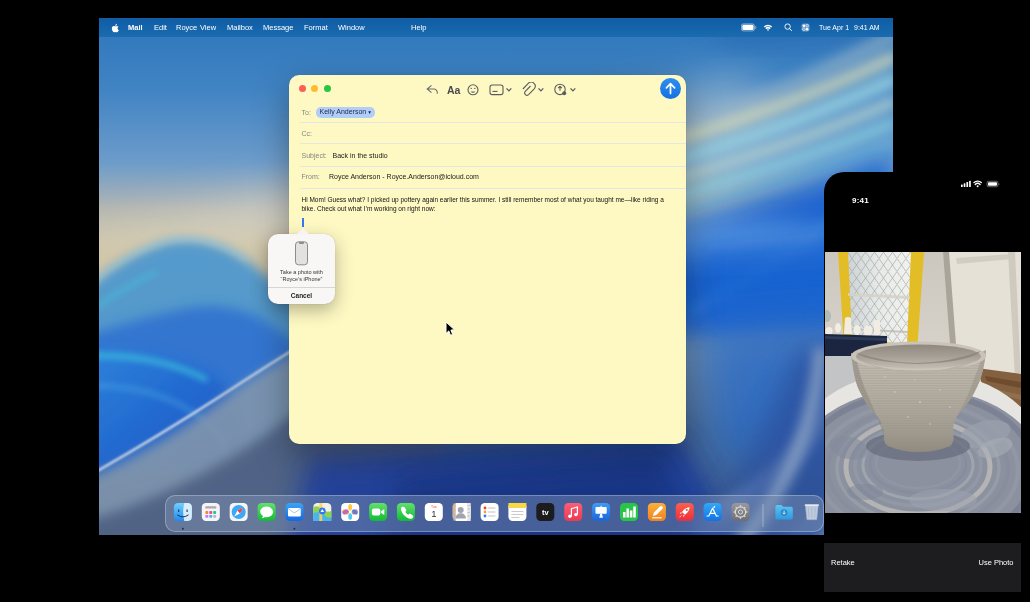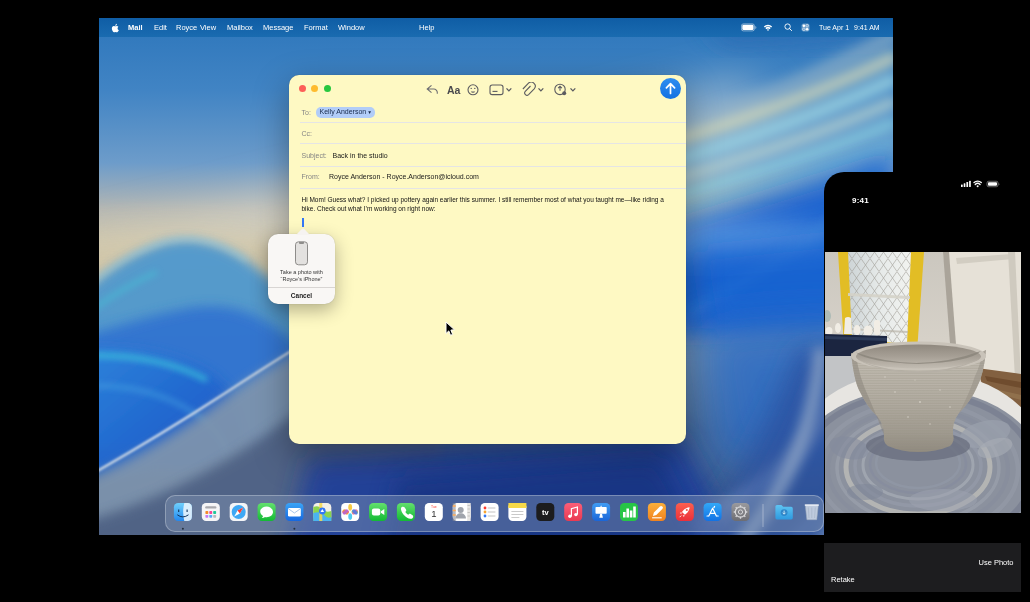--- a/index.html
+++ b/index.html
@@ -125,21 +125,21 @@
         <path fill="#fff" d="M13.1 10.6c0-2.1 1.7-3.1 1.8-3.2-1-1.4-2.5-1.6-3-1.6-1.3-.1-2.5.8-3.2.8-.7 0-1.7-.8-2.8-.7-1.4 0-2.8.8-3.5 2.1-1.5 2.6-.4 6.5 1.1 8.6.7 1 1.6 2.2 2.7 2.1 1.1 0 1.5-.7 2.8-.7 1.3 0 1.7.7 2.8.7 1.2 0 1.9-1 2.6-2 .8-1.2 1.2-2.4 1.2-2.4s-2.4-.9-2.5-3.7zM11 4.4c.6-.7 1-1.7.9-2.7-.9 0-1.9.6-2.5 1.3-.6.6-1 1.6-.9 2.6 1 .1 2-.5 2.5-1.2z"></path>
       </svg>
       <span class="it" style="position:absolute;left:29px;font-weight:bold;">Mail</span>
       <span class="it" style="position:absolute;left:55px;">Edit</span>
       <span class="it" style="position:absolute;left:77px;">Royce</span>
       <span class="it" style="position:absolute;left:101px;">View</span>
       <span class="it" style="position:absolute;left:128px;">Mailbox</span>
       <span class="it" style="position:absolute;left:164px;">Message</span>
       <span class="it" style="position:absolute;left:205px;">Format</span>
       <span class="it" style="position:absolute;left:239px;">Window</span>
-      <span class="it" style="position:absolute;left:276px;padding-left:44px;">Help</span>
+      <span class="it" style="position:absolute;left:268px;padding-left:44px;">Help</span>
 
       <svg style="position:absolute;left:642px;top:4.5px" width="16" height="9" viewBox="0 0 32 18">
         <rect x="0.8" y="1.8" width="26" height="14" rx="4" fill="none" stroke="#fff" stroke-opacity="0.6" stroke-width="1.6"></rect>
         <rect x="2.6" y="3.6" width="22.4" height="10.4" rx="2.4" fill="#fff"></rect>
         <path d="M28.8 6 a3.4 3.4 0 0 1 0 6z" fill="#fff" fill-opacity="0.6"></path>
       </svg>
       <svg style="position:absolute;left:663.5px;top:4.5px" width="10" height="9" viewBox="0 0 18 16">
         <path d="M9 13.6 L3.2 7.4 A8.6 8.6 0 0 1 14.8 7.4 Z" fill="none"></path>
         <path d="M1.5 6.2a10.5 10.5 0 0 1 15 0l-1.8 1.9a8 8 0 0 0-11.4 0z" fill="#fff"></path>
         <path d="M4.2 9.1a7 7 0 0 1 9.6 0l-1.9 2a4.3 4.3 0 0 0-5.8 0z" fill="#fff"></path>
@@ -576,17 +576,17 @@
           <circle cx="95" cy="150" r="0.9"></circle>
           <circle cx="115" cy="138" r="0.7"></circle>
         <circle cx="83" cy="165" r="0.8"></circle>
           <circle cx="105" cy="172" r="0.7"></circle>
           <circle cx="60" cy="125" r="0.7"></circle>
         <circle cx="125" cy="155" r="0.8"></circle>
           <circle cx="90" cy="128" r="0.6"></circle>
       </g>
     </svg>
     <div id="bottombar">
-      <span style="position:absolute;left:7px;top:15px;margin-top:17px;">Retake</span>
+      <span style="position:absolute;left:7px;top:15px;">Retake</span>
       <span style="position:absolute;right:7px;top:15px;">Use Photo</span>
     </div>
   </div>
 </div>
 
 </body></html>

